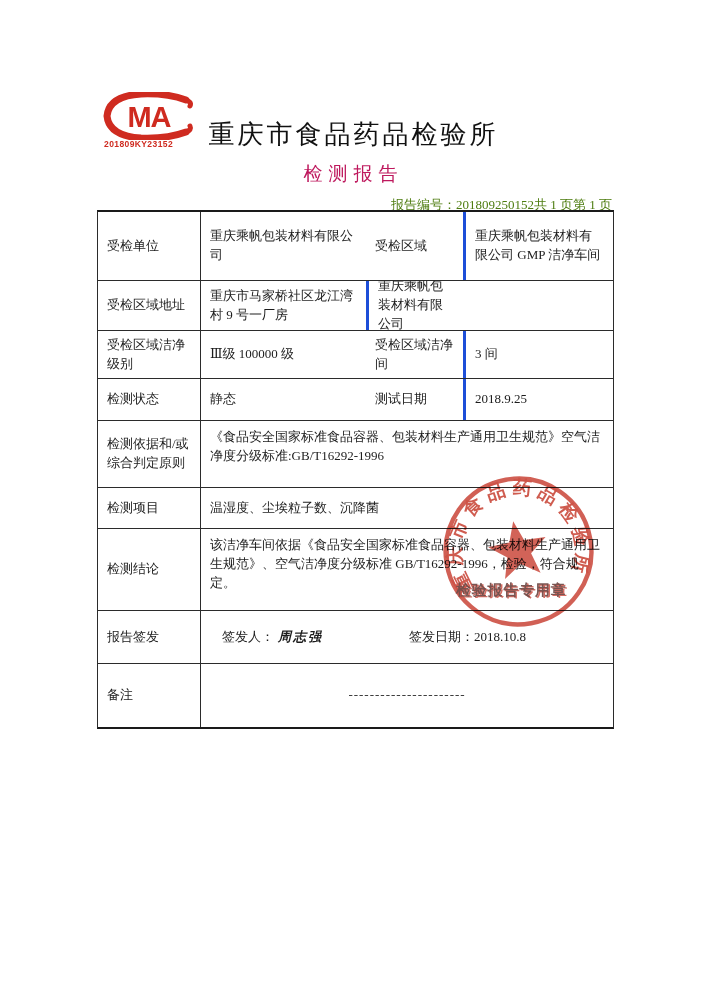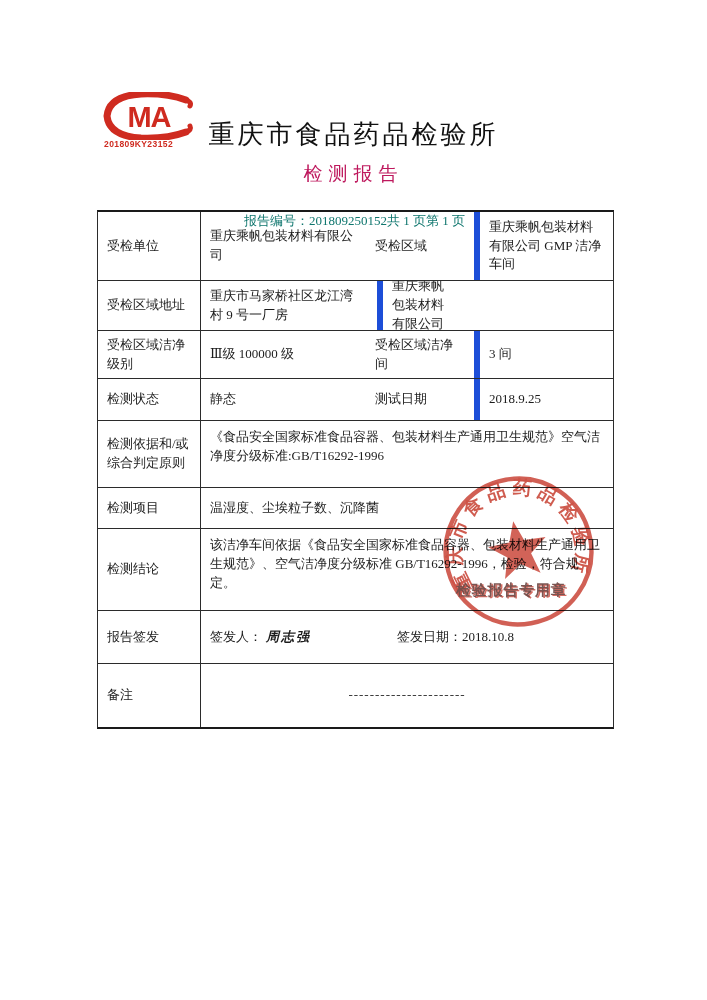--- a/index.html
+++ b/index.html
@@ -13,38 +13,38 @@
   }
   
   .cma-logo{position:absolute;left:103px;top:92px;width:92px;height:48px;}
   .cma-cert{position:absolute;left:104px;top:139px;width:100px;
     font-family:"Liberation Sans",sans-serif;
     font-size:8.5px;font-weight:bold;color:#cf2b20;letter-spacing:.4px;}
   .org-title{position:absolute;left:0;top:117px;width:100%;
     text-align:center;font-size:26px;letter-spacing:3px;color:#111;}
   .doc-title{position:absolute;left:0;top:161px;width:100%;
     text-align:center;font-size:19px;letter-spacing:6px;color:#be185d;}
-  .report-line{position:absolute;left:97px;top:212px;width:515px;
-    display:flex;justify-content:center;font-size:13px;color:#0f766e;}
+  .report-line{position:absolute;left:97px;top:196px;width:515px;
+    display:flex;justify-content:flex-end;font-size:13px;color:#4d7c0f;}
   
   .report-table{
     position:absolute;left:97px;top:210px;width:515px;
     border:1px solid #2b2b2b;border-top:2px solid #1a1a1a;border-bottom:2.5px solid #1a1a1a;
     box-sizing:content-box;
   }
   .t-row{display:grid;grid-template-columns:103px 165px 97px 150px;
     border-bottom:1px solid #2b2b2b;box-sizing:border-box;}
   .t-row:last-child{border-bottom:none;}
   .cell{padding:5px 9px;font-size:13px;line-height:1.45;display:flex;
     align-items:center;box-sizing:border-box;overflow:hidden;color:#1c1c1c;}
   .c-label{border-right:1px solid #2b2b2b;}
-  .c-val2{border-left:6px solid #1d4ed8;margin-left:11px;}
+  .c-val2{border-left:3px solid #1d4ed8;}
   .c-wide{grid-column:2/5;}
   .r1{height:69px;} .r2{height:50px;} .r3{height:48px;} .r4{height:42px;}
-  .r5{height:67px;} .r6{height:41px;} .r7{height:82px;} .r8{height:53px;} .r9{height:63px;}
+  .r5{height:67px;} .r6{height:41px;} .r7{height:82px;} .r8{height:53px;gap:12px;} .r9{height:63px;}
   .r7 .c-wide{align-items:flex-start;padding-top:7px;}
   .r5 .c-wide{align-items:flex-start;padding-top:7px;}
   .sign-wrap{display:flex;align-items:center;width:100%;}
   .signer-name{font-weight:bold;font-style:italic;margin-left:4px;letter-spacing:2px;}
   .sign-date{margin-left:86px;}
   .remark-cell{justify-content:center;text-align:center;letter-spacing:1px;color:#333;}
   
   .stamp{position:absolute;left:437px;top:470px;width:163px;height:163px;
     opacity:.88;pointer-events:none;mix-blend-mode:multiply;}
 </style>

